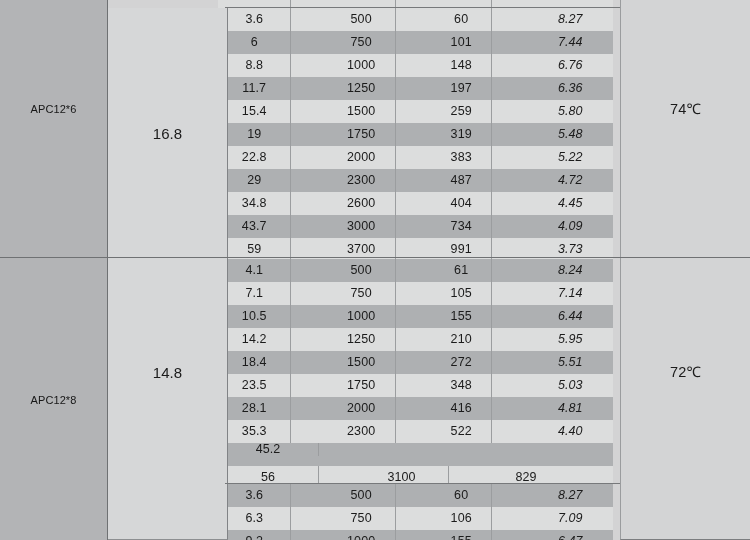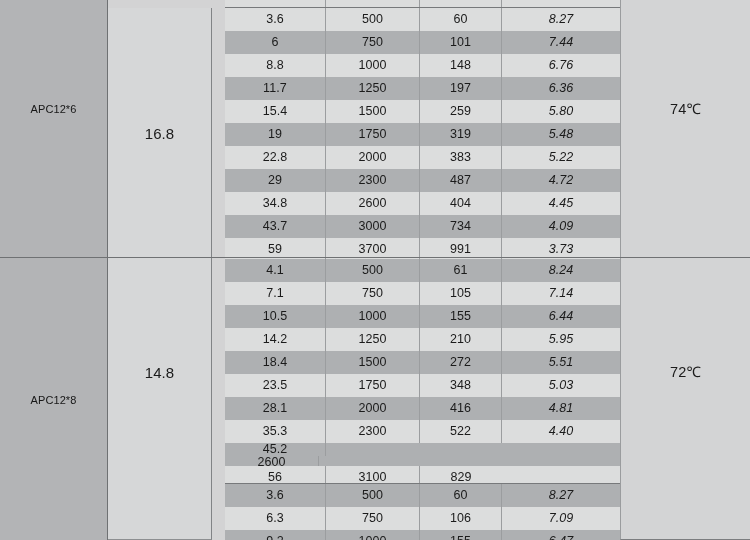--- a/index.html
+++ b/index.html
@@ -47,21 +47,21 @@
   }
   .model-col .cell-text {
     font-size: 11px;
     color: #171717;
   }
 
   
   .volt-col {
     position: absolute;
     left: 108px;
-    width: 104px;
+    width: 120px;
     background: #d6d7d8;
     border-right: 1px solid #818386;
     border-bottom: 1px solid #8d8f91;
     box-sizing: border-box;
     display: flex;
     align-items: center;
     justify-content: center;
   }
   .volt-col .cell-text {
     font-size: 15px;
@@ -80,25 +80,26 @@
     align-items: center;
     justify-content: center;
   }
   .temp-col .cell-text {
     font-size: 14.5px;
   }
 
   
   .data-row {
     position: absolute;
-    left: 225px;
+    left: 218px;
     width: 395px;
     height: 23px;
     box-sizing: border-box;
     display: flex;
+    gap: 36px;
   }
   .data-row.band-dark  { background: #aeb0b2; }
   .data-row.band-light { background: #dcdddd; }
 
   .data-cell {
     box-sizing: border-box;
     display: flex;
     align-items: center;
     justify-content: center;
     border-right: 1px solid #9b9d9f;

